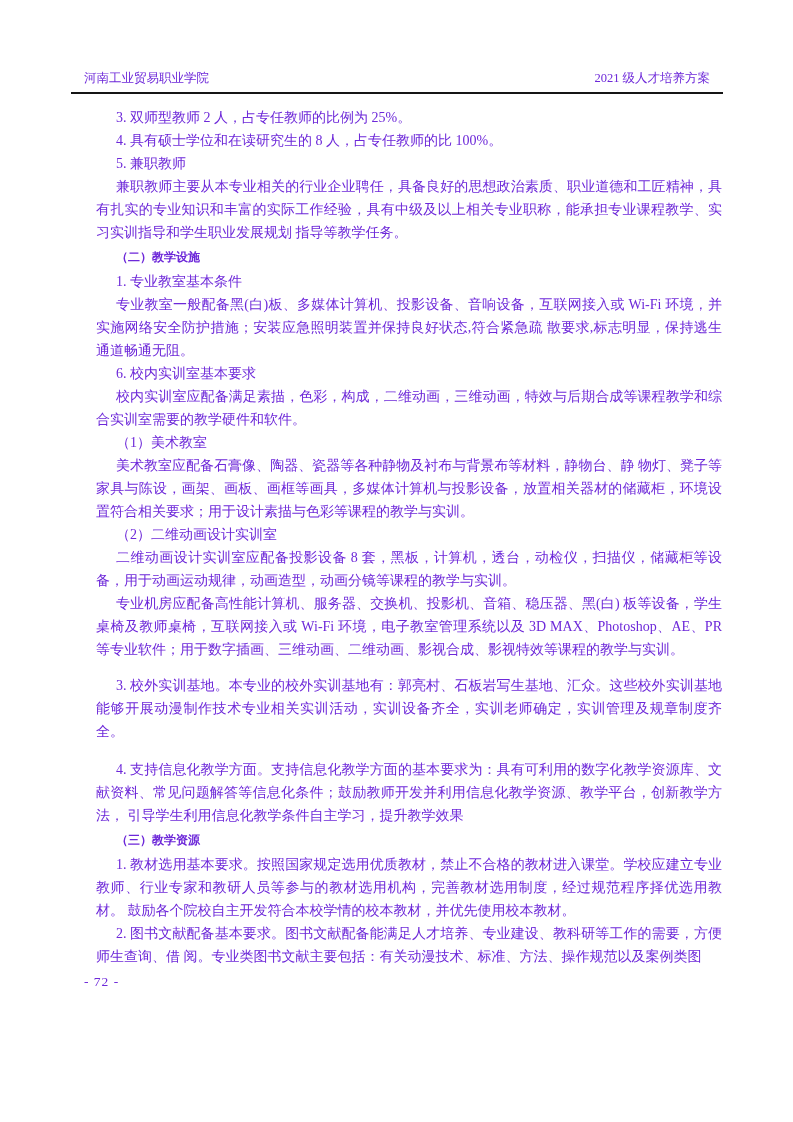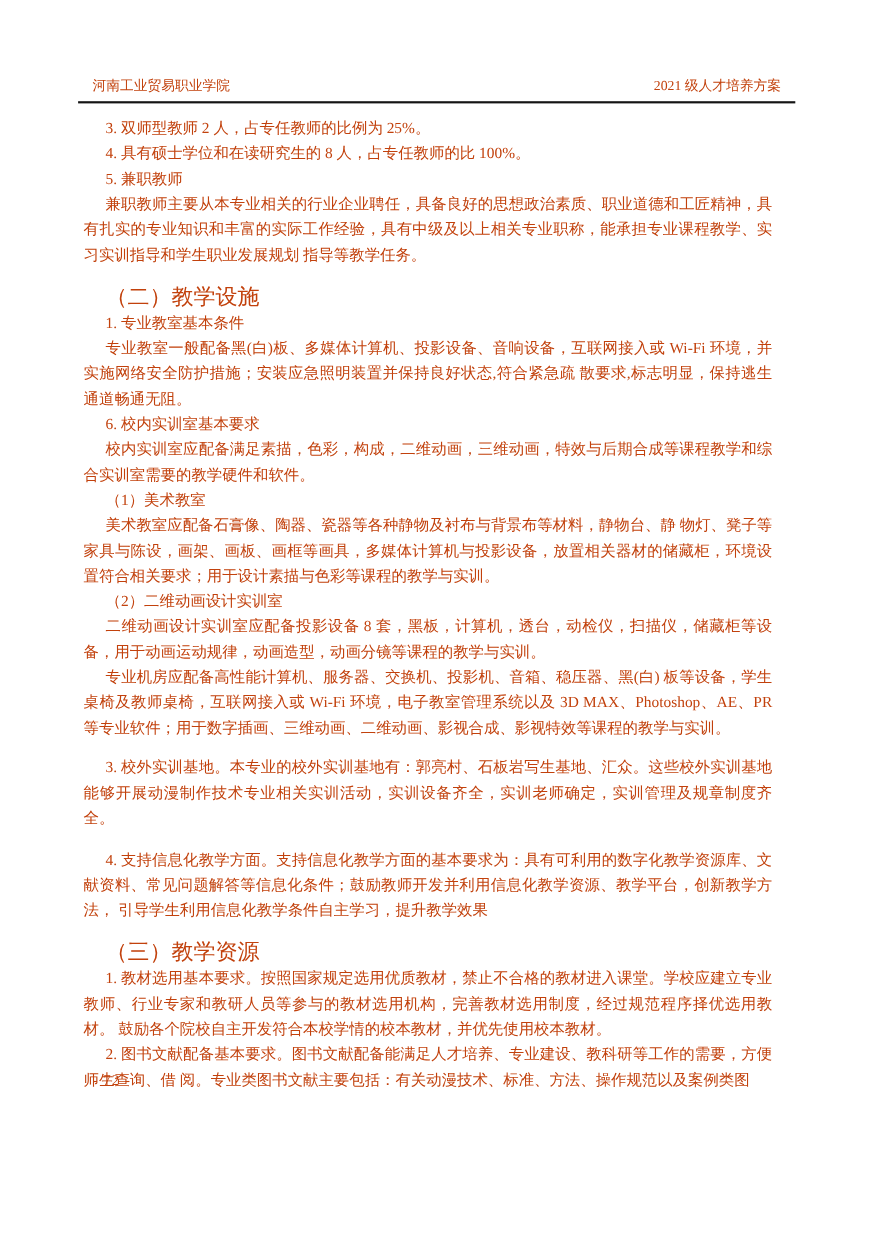--- a/index.html
+++ b/index.html
@@ -5,56 +5,55 @@
   html, body {
     margin: 0;
     padding: 0;
     background: #ffffff;
   }
   .page {
     position: relative;
     width: 793px;
     height: 1122px;
     background: #ffffff;
-    color: #c2410c;
+    color: #6d28d9;
     font-family: "Liberation Serif", "DejaVu Serif", serif;
     overflow: hidden;
   }
   .header {
     position: absolute;
     top: 70px;
     left: 71px;
     right: 70px;
     display: flex;
     justify-content: space-between;
     align-items: flex-end;
     padding: 0 13px 6px 13px;
     border-bottom: 2px solid #151515;
     font-size: 12.5px;
     line-height: 16px;
   }
   .content {
     position: absolute;
     top: 97px;
-    left: 76px;
+    left: 96px;
     width: 626px;
     padding-top: 9px;
     font-size: 14px;
     line-height: 23px;
     text-align: justify;
   }
   .content p {
     margin: 0;
     text-indent: 20px;
   }
   .content p.sec-heading {
-    font-weight: normal;
-    font-size: 20px;
+    font-weight: bold;
+    font-size: 12px;
     line-height: 26px;
-    margin-top: 13px;
     text-indent: 20px;
   }
   .gap13 { margin-top: 13px !important; }
   .gap15 { margin-top: 15px !important; }
   .footer {
     position: absolute;
     left: 84px;
     top: 974px;
     font-size: 13.5px;
     letter-spacing: 1px;

